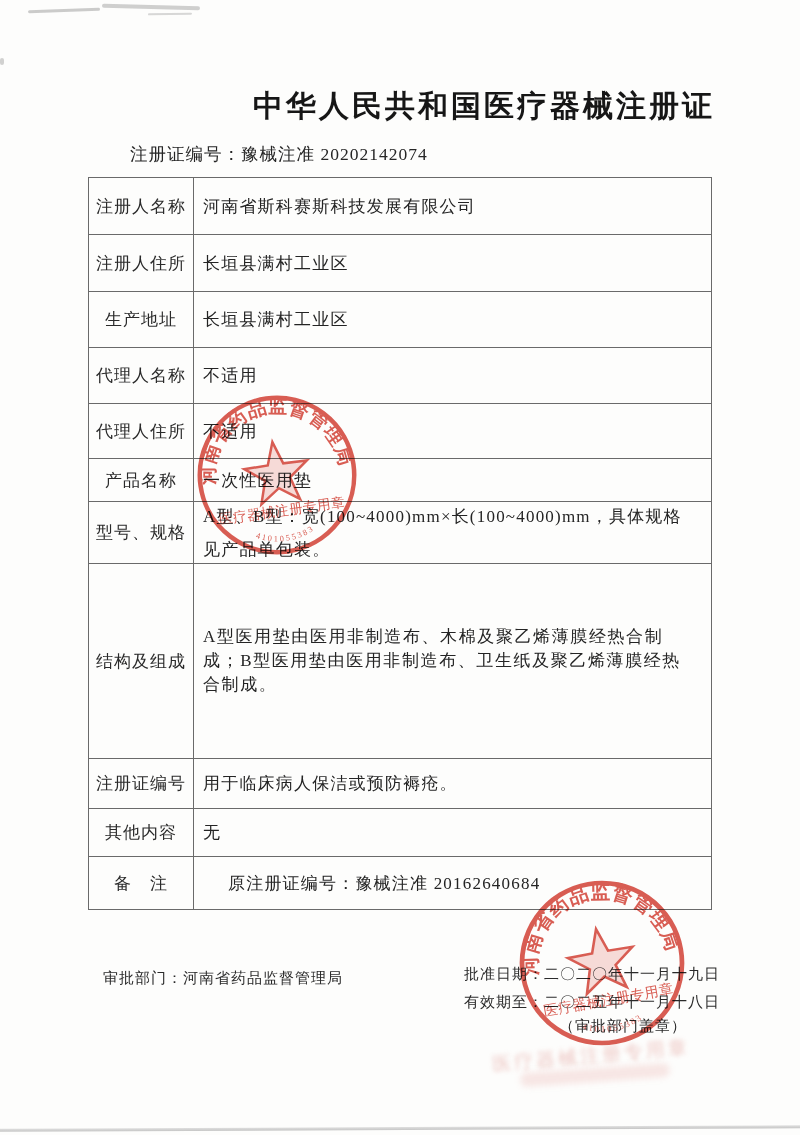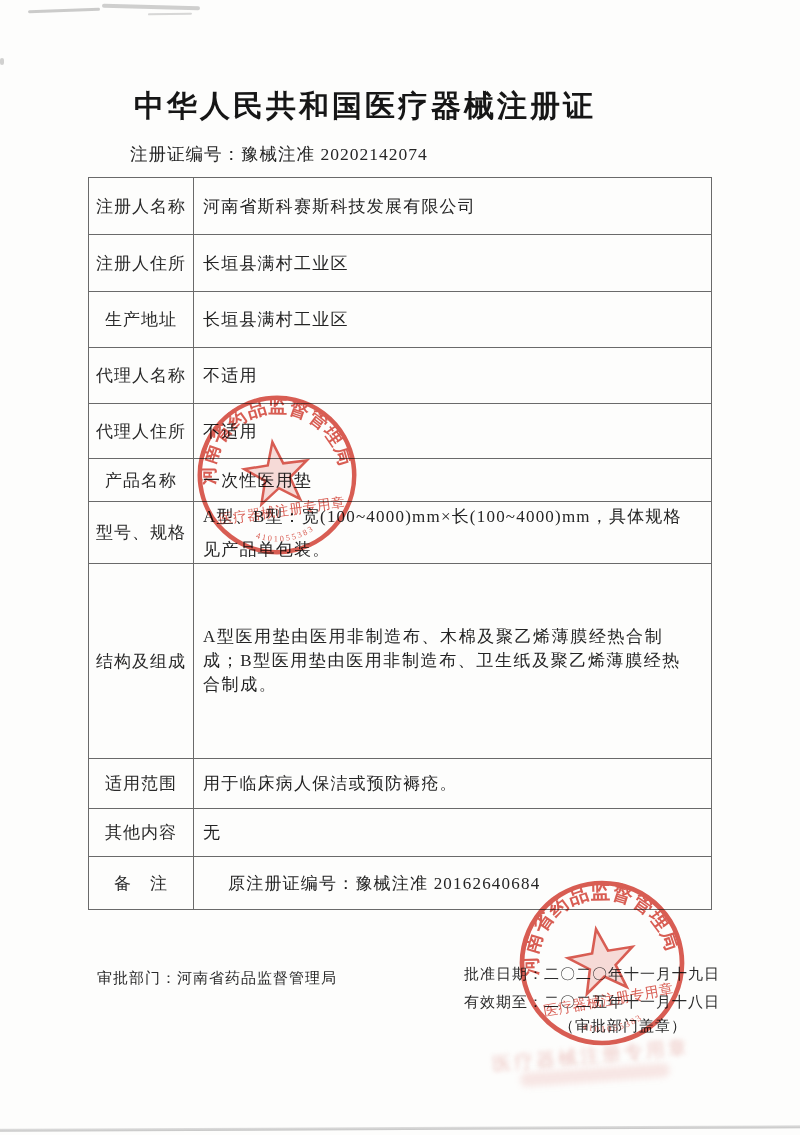--- a/index.html
+++ b/index.html
@@ -16,21 +16,21 @@
   .s1{left:28px;top:9px;width:72px;height:3px;opacity:.45;transform:rotate(-2deg);}
   .s2{left:102px;top:5px;width:98px;height:4px;opacity:.42;transform:rotate(1.6deg);}
   .s3{left:148px;top:13px;width:44px;height:2px;opacity:.35;transform:rotate(-1deg);}
   .s4{left:0px;top:58px;width:4px;height:7px;opacity:.4;}
   
   .page-edge{position:absolute;left:0;top:1127px;width:800px;height:3px;
     background:linear-gradient(to bottom,#d8d8d8,#b9b9b9);opacity:.8;transform:rotate(-0.25deg);}
   
   .title{
     position:absolute;left:15px;top:86px;width:700px;margin:0;
-    text-align:center;font-size:30px;font-weight:700;letter-spacing:3px;
+    text-align:right;font-size:30px;font-weight:700;letter-spacing:3px;
     color:#161616;
     font-family:"Liberation Sans","DejaVu Sans",sans-serif;
   }
   .cert-no{position:absolute;left:130px;top:142px;font-size:17.5px;letter-spacing:1px;color:#262626;}
   
   .cert-table{
     position:absolute;left:88px;top:177px;width:624px;
     border:1px solid #6a6a6a;box-sizing:border-box;
     font-size:17px;
   }
@@ -44,21 +44,21 @@
   .val{
     flex:1;display:flex;align-items:center;
     padding:4px 16px 4px 9px;line-height:33px;letter-spacing:1.2px;color:#242424;
   }
   .r1{height:56px;} .r2{height:57px;} .r3{height:56px;} .r4{height:56px;}
   .r5{height:55px;} .r6{height:43px;} .r7{height:62px;} .r8{height:195px;}
   .r9{height:50px;} .r10{height:55px;} .r11{height:48px;} .r12{height:53px;gap:25px;}
   .r8 .val{line-height:24px;letter-spacing:1.6px;}
   
   .foot{position:absolute;font-size:15px;letter-spacing:1px;color:#2a2a2a;}
-  .f-dept{left:97px;top:969px;}
+  .f-dept{left:103px;top:969px;}
   .f-date{left:464px;top:965px;}
   .f-valid{left:464px;top:993px;}
   .f-sealnote{left:559px;top:1017px;}
   
   .seal{position:absolute;mix-blend-mode:multiply;opacity:.88;}
   .seal-1{left:194px;top:392px;width:166px;height:166px;}
   .seal-2{left:516px;top:877px;width:172px;height:172px;}
   
   .ghost{
     position:absolute;left:492px;top:1042px;width:220px;
@@ -113,21 +113,21 @@
     </div>
     <div class="row r7">
       <div class="cell lbl">型号、规格</div>
       <div class="cell val">A型、B型：宽(100~4000)mm×长(100~4000)mm，具体规格见产品单包装。</div>
     </div>
     <div class="row r8">
       <div class="cell lbl">结构及组成</div>
       <div class="cell val">A型医用垫由医用非制造布、木棉及聚乙烯薄膜经热合制成；B型医用垫由医用非制造布、卫生纸及聚乙烯薄膜经热合制成。</div>
     </div>
     <div class="row r9">
-      <div class="cell lbl">适用范围</div>
+      <div class="cell lbl">注册证编号</div>
       <div class="cell val">用于临床病人保洁或预防褥疮。</div>
     </div>
     <div class="row r11">
       <div class="cell lbl">其他内容</div>
       <div class="cell val">无</div>
     </div>
     <div class="row r12">
       <div class="cell lbl">备　注</div>
       <div class="cell val">原注册证编号：豫械注准 20162640684</div>
     </div>

